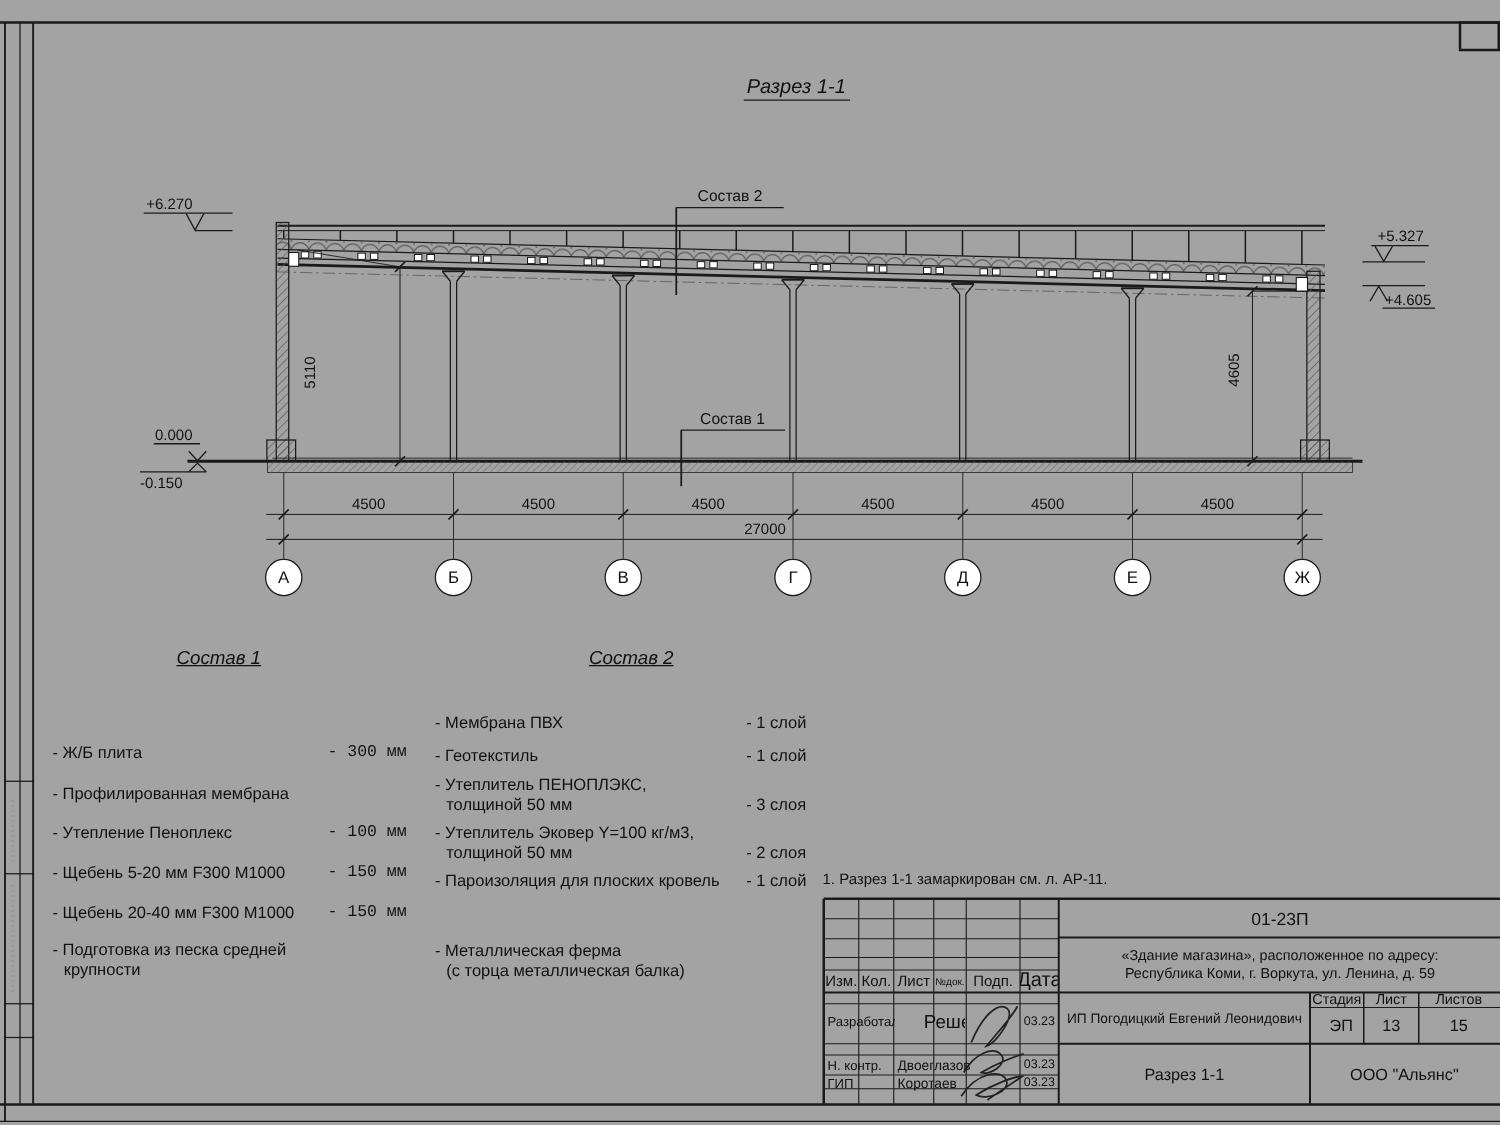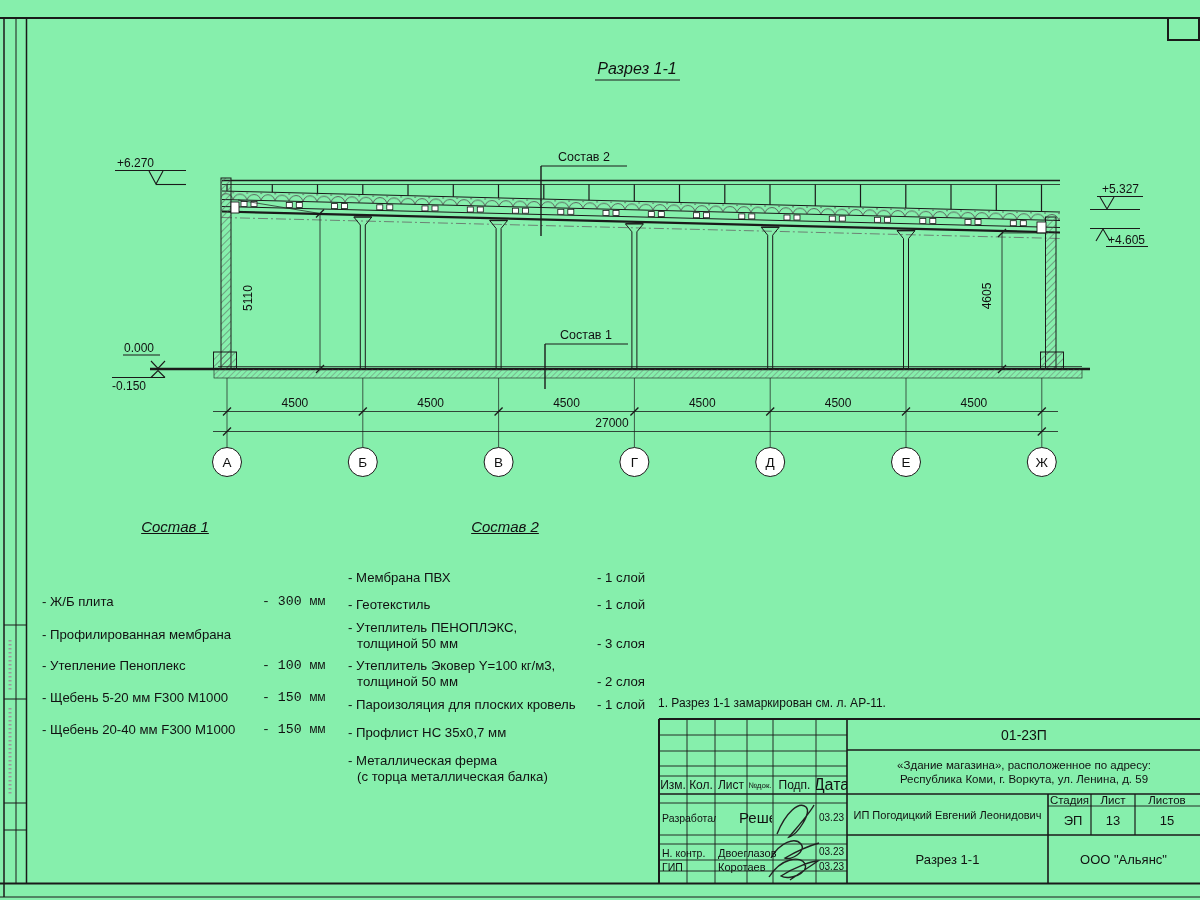--- a/index.html
+++ b/index.html
@@ -1,16 +1,16 @@
 <!DOCTYPE html>
 <html><head>
 <meta charset="utf-8">
 <style>
   html,body{margin:0;padding:0;background:#e8e8e8;}
-  .sheet{position:relative;width:1200px;height:900px;background:#86efac;overflow:hidden;
+  .sheet{position:relative;width:1200px;height:900px;background:#a3a3a3;overflow:hidden;
          font-family:"Liberation Sans",sans-serif;color:#111;}
   .sheet svg{position:absolute;left:0;top:0;}
   .lst{position:absolute;}
   .lst .ttl{position:absolute;font-style:italic;font-size:15px;text-decoration:underline;text-align:center;}
   .row{position:absolute;font-size:13.2px;line-height:16px;}
   .row .nm{display:inline-block;white-space:pre-line;text-indent:-9px;padding-left:9px;}
   .row .vl{position:absolute;top:0;white-space:nowrap;}
   .s1 .row{left:12px;width:288px;margin-top:28px;} .s1 .vl{left:220px;font-family:Liberation Mono, monospace;}
   .s1 .r0{top:48px}.s1 .r1{top:81px}.s1 .r2{top:112px}.s1 .r3{top:144px}.s1 .r4{top:176px}.s1 .r5{top:206px}
   .s2 .row{left:8px;width:310px;} .s2 .vl{left:249px;}
@@ -298,32 +298,33 @@
   </g>
 </svg>
 
   <div class="lst s1" style="left:30px;top:518px;width:300px;height:270px">
     <div class="ttl" style="left:70px;top:0;width:150px">Состав 1</div>
     <div class="row r0"><span class="nm">- Ж/Б плита</span><span class="vl">- 300 мм</span></div>
     <div class="row r1"><span class="nm">- Профилированная мембрана</span><span class="vl"></span></div>
     <div class="row r2"><span class="nm">- Утепление Пеноплекс</span><span class="vl">- 100 мм</span></div>
     <div class="row r3"><span class="nm">-  Щебень 5-20 мм F300 М1000</span><span class="vl">- 150 мм</span></div>
     <div class="row r4"><span class="nm">-  Щебень 20-40 мм F300 М1000</span><span class="vl">- 150 мм</span></div>
+    <div class="row r5"><span class="nm">- Подготовка из песка средней
+крупности</span><span class="vl"></span></div>
   </div>
 
   <div class="lst s2" style="left:340px;top:518px;width:320px;height:280px">
     <div class="ttl" style="left:90px;top:0;width:150px">Состав 2</div>
     <div class="row r0"><span class="nm">- Мембрана ПВХ</span><span class="vl">- 1 слой</span></div>
     <div class="row r1"><span class="nm">- Геотекстиль</span><span class="vl">- 1 слой</span></div>
     <div class="row r2"><span class="nm">- Утеплитель ПЕНОПЛЭКС,
 толщиной 50 мм</span><span class="vl">- 3 слоя</span></div>
     <div class="row r3"><span class="nm">- Утеплитель Эковер Y=100 кг/м3,
 толщиной 50 мм</span><span class="vl">- 2 слоя</span></div>
     <div class="row r4"><span class="nm">- Пароизоляция для плоских кровель</span><span class="vl">- 1 слой</span></div>
-    <div class="row r5"><span class="nm">- Профлист НС 35х0,7 мм</span><span class="vl"></span></div>
     <div class="row r6"><span class="nm">- Металлическая ферма
 (с торца металлическая балка)</span><span class="vl"></span></div>
   </div>
 
   <div class="note">1. Разрез 1-1 замаркирован см. л. АР-11.</div>
 
   <div class="tb" style="left:848px;top:722px;width:352px;height:26px;font-size:14px">01-23П</div>
   <div class="tb pre" style="left:848px;top:752px;width:352px;height:40px;font-size:11.5px;line-height:14px">«Здание магазина», расположенное по адресу:
 Республика Коми, г. Воркута, ул. Ленина, д. 59</div>
 

